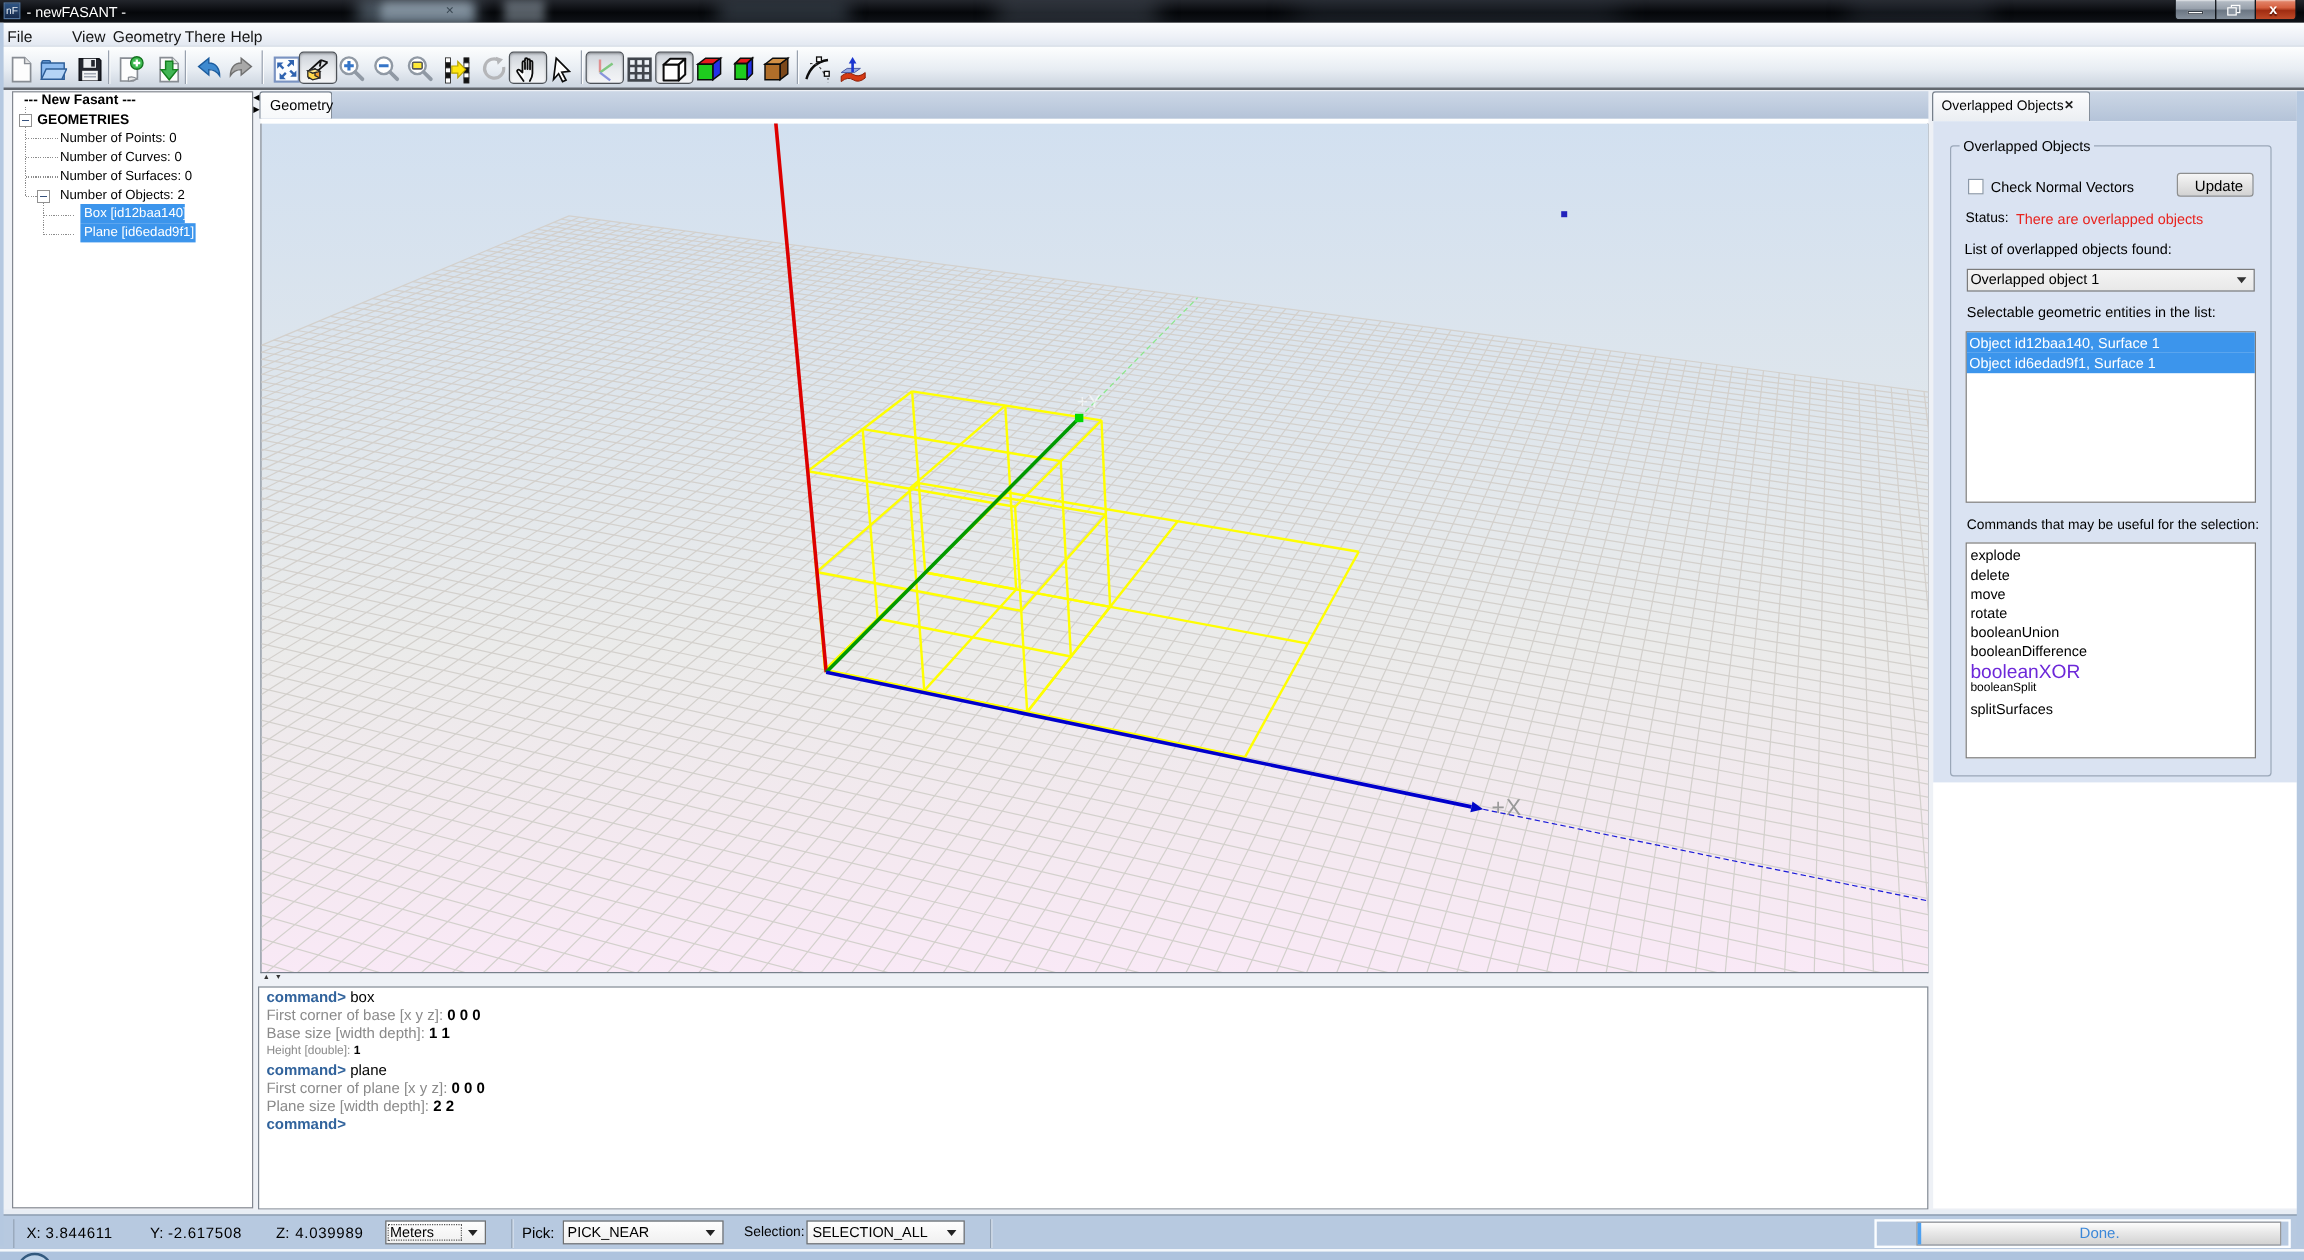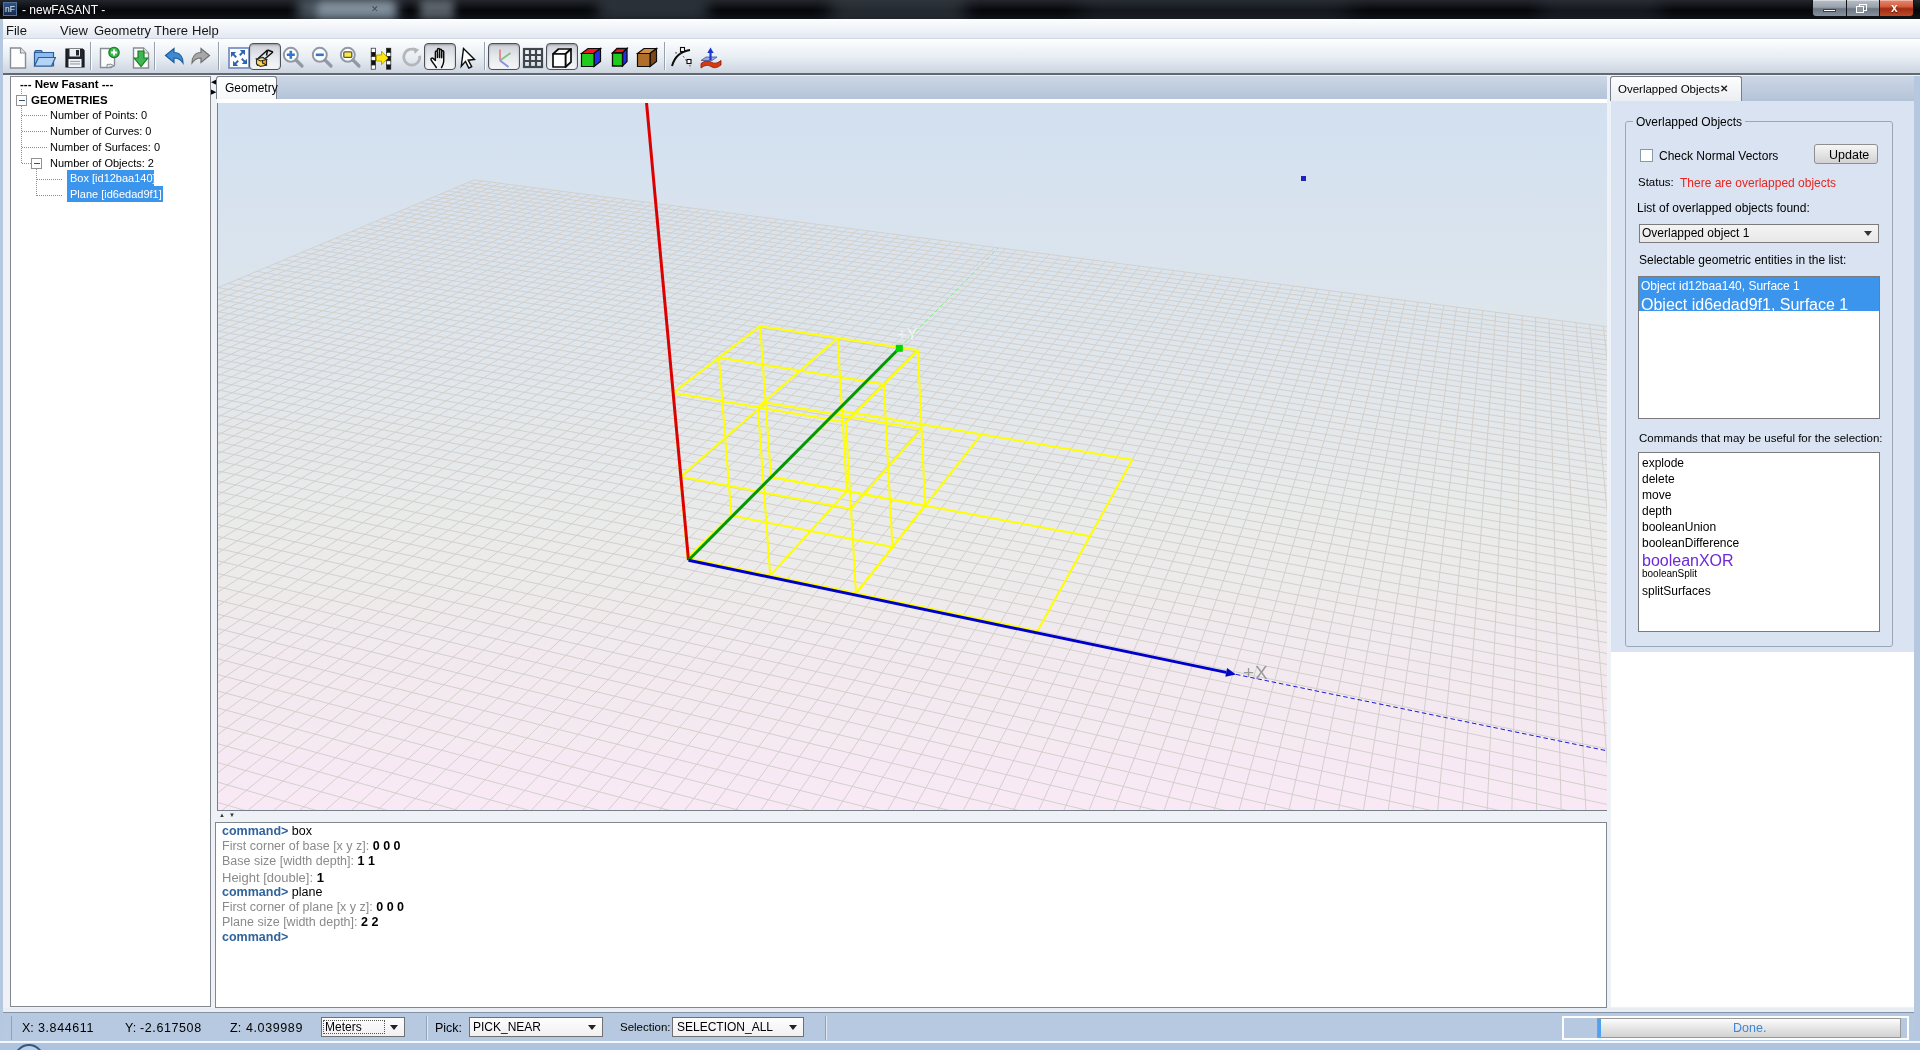--- a/index.html
+++ b/index.html
@@ -522,21 +522,21 @@
 <text x="679.3" y="237.3" font-family="Liberation Sans, sans-serif" font-size="16" fill="#ffffff" fill-opacity="0.6">+Y</text>
 </svg>
 </div>
 
 <div class="abs" style="left:215px;top:812px;width:1392px;height:10px;background:#eef1f6"></div>
 <div class="abs" style="left:219px;top:812px;font-size:6px;color:#333;letter-spacing:4px">▲▼</div>
 <div class="abs" style="left:215px;top:822px;width:1392px;height:186px;background:#fff;border:1px solid #7f8791;overflow:hidden">
 <div class="abs txt" style="left:6px;top:2px;font-size:12.5px"><b style="color:#31639c">command&gt;</b> <span style="color:#000">box</span></div>
 <div class="abs txt" style="left:6px;top:17px;font-size:12.5px"><span style="color:#8a8a8a">First corner of base [x y z]: </span><b style="color:#000">0 0 0</b></div>
 <div class="abs txt" style="left:6px;top:32px;font-size:12.5px"><span style="color:#8a8a8a">Base size [width depth]: </span><b style="color:#000">1 1</b></div>
-<div class="abs txt" style="left:6px;top:48px;font-size:13px"><span style="color:#8a8a8a">Height [double]: </span><b style="color:#000">1</b></div>
+<div class="abs txt" style="left:6px;top:48px;font-size:10px"><span style="color:#8a8a8a">Height [double]: </span><b style="color:#000">1</b></div>
 <div class="abs txt" style="left:6px;top:63px;font-size:12.5px"><b style="color:#31639c">command&gt;</b> <span style="color:#000">plane</span></div>
 <div class="abs txt" style="left:6px;top:78px;font-size:12.5px"><span style="color:#8a8a8a">First corner of plane [x y z]: </span><b style="color:#000">0 0 0</b></div>
 <div class="abs txt" style="left:6px;top:93px;font-size:12.5px"><span style="color:#8a8a8a">Plane size [width depth]: </span><b style="color:#000">2 2</b></div>
 <div class="abs txt" style="left:6px;top:108px;font-size:12.5px"><b style="color:#31639c">command&gt;</b></div>
 </div>
 <div class="abs" style="left:1611px;top:76px;width:303px;height:25px;background:linear-gradient(#ccd7e6,#b4c3d8)"></div>
 <div class="abs" style="left:1610px;top:76px;width:132px;height:25px;background:linear-gradient(#fdfdfe,#ebeef2);border:1px solid #767f8a;border-bottom:none;border-top-left-radius:3px;border-top-right-radius:3px"></div>
 <div class="abs txt" style="left:1618px;top:84px;font-size:11.5px;color:#000">Overlapped Objects</div>
 <div class="abs txt" style="left:1720px;top:84px;font-size:10px;font-weight:bold;color:#222">✕</div>
 <div class="abs" style="left:1611px;top:101px;width:303px;height:906px;background:#fff"></div>
@@ -551,27 +551,27 @@
 <div class="abs txt" style="left:1680px;top:177px;font-size:12px;color:#e8231e">There are overlapped objects</div>
 <div class="abs txt" style="left:1637px;top:202px;font-size:12px;color:#000">List of overlapped objects found:</div>
 <div class="abs" style="left:1639px;top:224px;width:240px;height:19px;background:linear-gradient(#f4f4f4,#e8e8e8);border:1px solid #7b7b7b"></div>
 <div class="abs txt" style="left:1642px;top:227px;font-size:12px;color:#000">Overlapped object 1</div>
 <div class="abs" style="left:1864px;top:231px;width:0;height:0;border-left:4px solid transparent;border-right:4px solid transparent;border-top:5px solid #333"></div>
 <div class="abs txt" style="left:1639px;top:254px;font-size:12px;color:#000">Selectable geometric entities in the list:</div>
 <div class="abs" style="left:1638px;top:276px;width:242px;height:143px;background:#fff;border:1px solid #7b7b7b"></div>
 <div class="abs" style="left:1639px;top:277px;width:240px;height:17px;background:#3c95ec"></div>
 <div class="abs" style="left:1639px;top:294px;width:240px;height:17px;background:#3c95ec"></div>
 <div class="abs txt" style="left:1641px;top:280px;font-size:12px;color:#fff">Object id12baa140, Surface 1</div>
-<div class="abs txt" style="left:1641px;top:297px;font-size:16px;color:#fff">Object id6edad9f1, Surface 1</div>
+<div class="abs txt" style="left:1641px;top:297px;font-size:12px;color:#fff">Object id6edad9f1, Surface 1</div>
 <div class="abs txt" style="left:1639px;top:433px;font-size:11.5px;color:#000">Commands that may be useful for the selection:</div>
 <div class="abs" style="left:1638px;top:452px;width:242px;height:180px;background:#fff;border:1px solid #7b7b7b"></div>
 <div class="abs txt" style="left:1642px;top:457px;font-size:12px;color:#000">explode</div>
 <div class="abs txt" style="left:1642px;top:473px;font-size:12px;color:#000">delete</div>
 <div class="abs txt" style="left:1642px;top:489px;font-size:12px;color:#000">move</div>
-<div class="abs txt" style="left:1642px;top:505px;font-size:12px;color:#000">depth</div>
+<div class="abs txt" style="left:1642px;top:505px;font-size:12px;color:#000">rotate</div>
 <div class="abs txt" style="left:1642px;top:521px;font-size:12px;color:#000">booleanUnion</div>
 <div class="abs txt" style="left:1642px;top:537px;font-size:12px;color:#000">booleanDifference</div>
 <div class="abs txt" style="left:1642px;top:553px;font-size:16px;color:#6d28d9">booleanXOR</div>
 <div class="abs txt" style="left:1642px;top:569px;font-size:10px;color:#000">booleanSplit</div>
 <div class="abs txt" style="left:1642px;top:585px;font-size:12px;color:#000">splitSurfaces</div>
 
 <div class="abs" style="left:0;top:1008px;width:1920px;height:4px;background:#e8edf4"></div>
 <div class="abs" style="left:0;top:1012px;width:1920px;height:29px;background:#b7c9e0;border-top:1px solid #8593a6"></div>
 <div class="abs" style="left:11px;top:1016px;width:1px;height:24px;background:#93a2b5"></div>
 <div class="abs txt" style="left:22px;top:1022px;font-size:12.5px;color:#000">X:</div>

